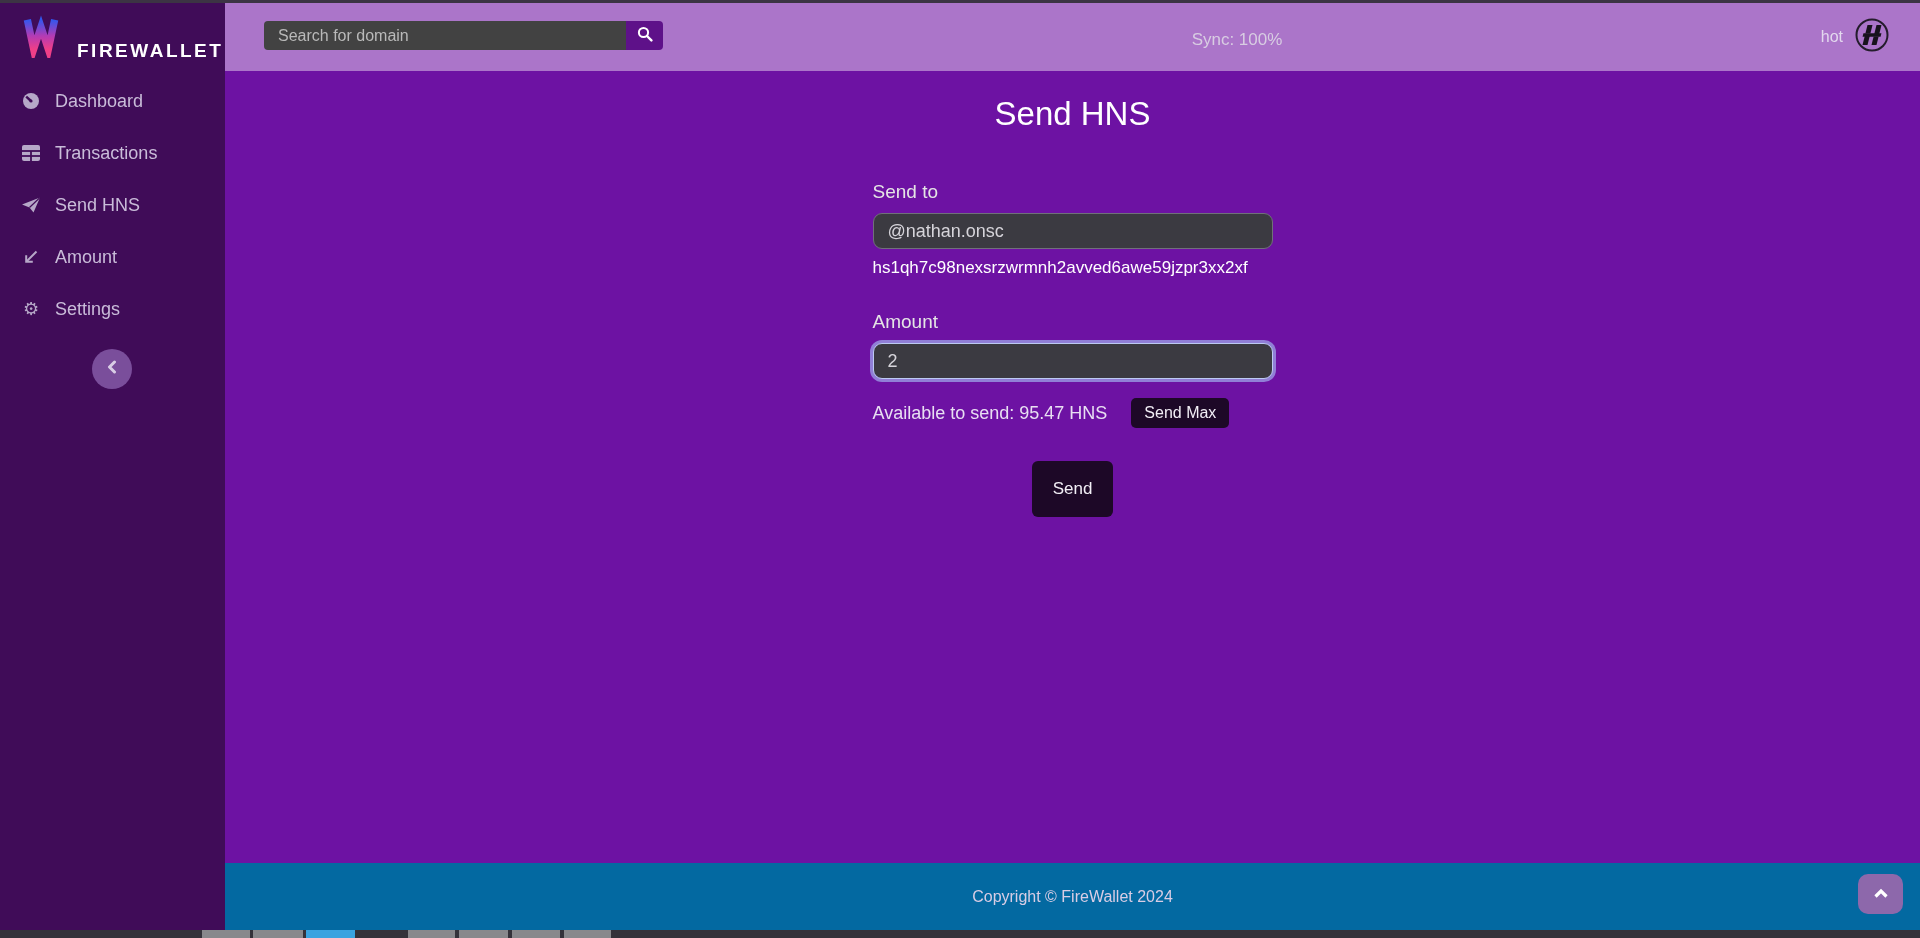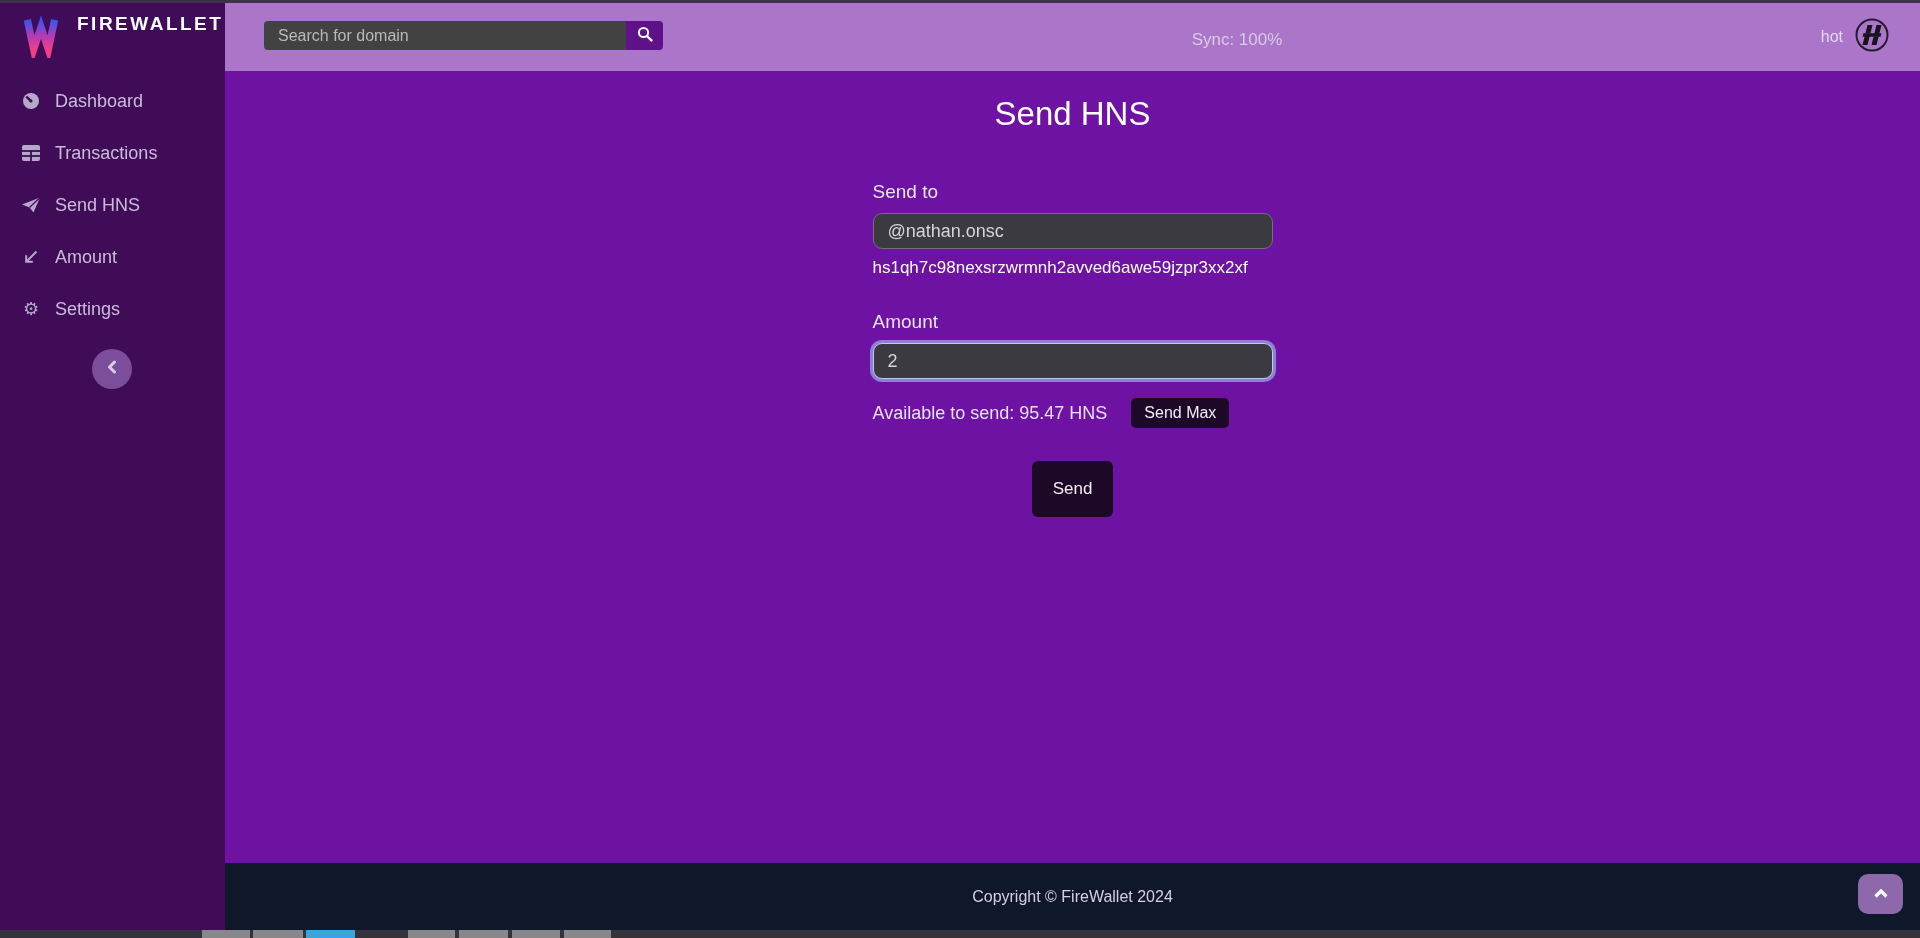--- a/index.html
+++ b/index.html
@@ -6,21 +6,21 @@
   .wrap{position:relative;width:1920px;height:938px;overflow:hidden;
         font-family:"Liberation Sans",sans-serif;background:#6d12a3;}
 
   
   .topline{position:absolute;left:0;top:0;width:100%;height:3px;background:#3c3444;z-index:30;}
   .taskbar{position:absolute;left:0;bottom:0;width:100%;height:8px;background:#34323a;z-index:40;}
   .taskbar .seg{position:absolute;top:0;height:8px;}
 
   
   .sidebar{position:absolute;left:0;top:0;bottom:8px;width:225px;background:#400c58;z-index:20;}
-  .brand{display:flex;align-items:flex-start;gap:15px;padding:13px 16px 12px 20px;}
+  .brand{display:flex;align-items:flex-end;gap:15px;padding:13px 16px 12px 20px;}
   .brand-title{color:#fff;font-size:19px;font-weight:bold;letter-spacing:2.5px;}
   .nav{margin-top:1px;}
   .nav-item{display:flex;align-items:center;gap:13px;height:52px;padding-left:20px;cursor:pointer;}
   .nav-item .ic{width:22px;display:flex;justify-content:center;align-items:center;}
   .nav-label{color:#c9bcd9;font-size:18px;}
   .gear-glyph{font-family:"DejaVu Sans",sans-serif;font-size:18px;color:#b6a8c8;line-height:1;}
   .collapse-btn{position:absolute;left:92px;top:349px;width:40px;height:40px;border-radius:50%;
                 background:#7a4e9b;display:flex;align-items:center;justify-content:center;cursor:pointer;}
 
   
@@ -50,21 +50,21 @@
   .amount-block{margin-top:33px;}
   .avail-row{display:flex;align-items:center;margin-top:19px;gap:24px;}
   .avail-text{color:#e8dff2;font-size:18px;}
   .dark-btn{background:#1d0827;color:#f2eef6;border:none;border-radius:5px;cursor:pointer;
             font-family:"Liberation Sans",sans-serif;}
   .sendmax-btn{font-size:16px;padding:6px 13px;}
   .send-row{display:flex;justify-content:center;margin-top:33px;}
   .send-btn{font-size:17px;padding:18px 21px;border-radius:6px;}
 
   
-  .footer{position:absolute;left:225px;right:0;top:863px;height:67px;background:#0f172a;z-index:10;}
+  .footer{position:absolute;left:225px;right:0;top:863px;height:67px;background:#0369a1;z-index:10;}
   .copyright{width:100%;text-align:center;line-height:67px;color:#d9cde5;font-size:16px;}
   .scrolltop-btn{position:absolute;right:17px;top:11px;width:45px;height:40px;border-radius:10px;
                  background:#8d68ab;display:flex;align-items:center;justify-content:center;cursor:pointer;}
 </style>
 </head>
 <body>
 
 <div class="wrap">
 
   <div class="topline"></div>

